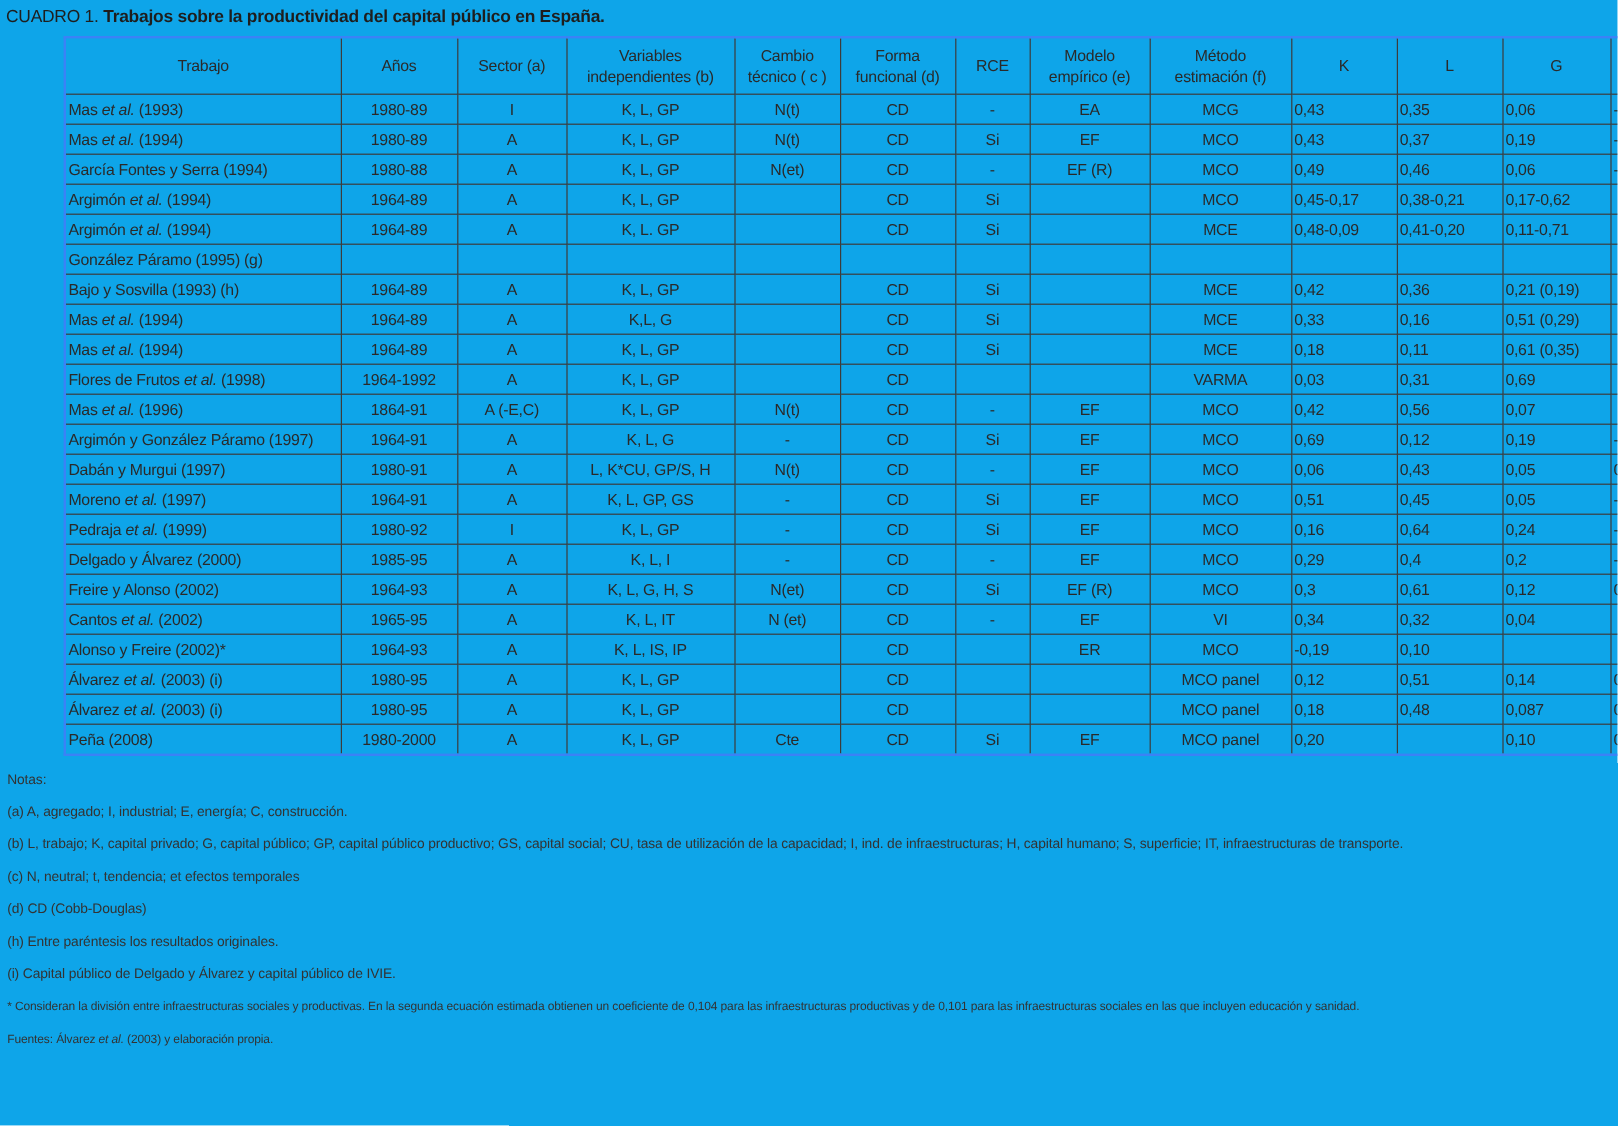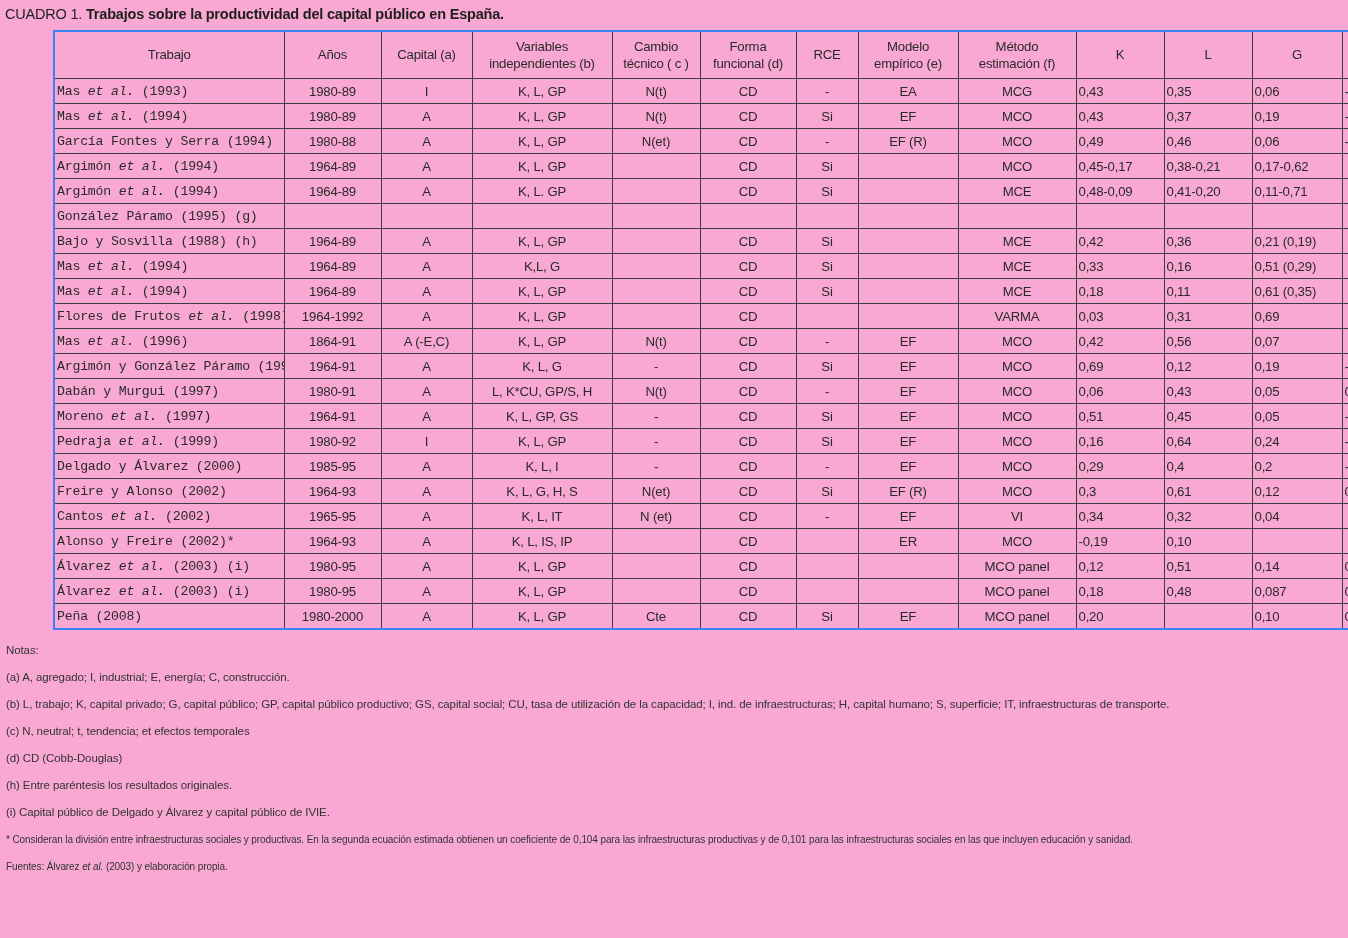--- a/index.html
+++ b/index.html
@@ -7,21 +7,21 @@
     background: #ffffff;
     font-family: "Liberation Sans", sans-serif;
     color: #232323;
     -webkit-font-smoothing: antialiased;
   }
   .page {
     width: 1348px;
     height: 938px;
     box-sizing: border-box;
     padding: 4px 4px 0 5px;
-    background: #f9a8d4;
+    background: #0ea5e9;
     overflow: hidden;
   }
   .title {
     font-size: 14.5px;
     letter-spacing: -0.2px;
     margin: 2px 0 8px 0;
     color: #1e1e1e;
     white-space: nowrap;
   }
   .title .prefix { font-weight: normal; }
@@ -45,21 +45,21 @@
     color: #2a2a2a;
   }
   table.cuadro th {
     height: 46px;
     font-weight: normal;
     text-align: center;
     white-space: pre-line;
     line-height: 1.3;
   }
   table.cuadro td { height: 24px; }
-  td.c-left { text-align: left; padding-left: 8px; font-family: Liberation Mono, monospace; }
+  td.c-left { text-align: left; padding-left: 8px; }
   td.c-mid  { text-align: center; }
   td.c-num  { text-align: left; padding-left: 13px; }
 
   .notes { margin-top: 7px; }
   .note {
     font-size: 11.5px;
     letter-spacing: -0.1px;
     line-height: 13px;
     margin: 14px 0 12px 1px;
     color: #333333;
@@ -95,21 +95,21 @@
         <col style="width: 118px;">
         <col style="width: 88px;">
         <col style="width: 88px;">
         <col style="width: 90px;">
         <col style="width: 52px;">
       </colgroup>
     <thead>
       <tr>
           <th>Trabajo</th>
           <th>Años</th>
-          <th>Capital (a)</th>
+          <th>Sector (a)</th>
           <th>Variables
 independientes (b)</th>
           <th>Cambio
 técnico ( c )</th>
           <th>Forma
 funcional (d)</th>
           <th>RCE</th>
           <th>Modelo
 empírico (e)</th>
           <th>Método
@@ -205,21 +205,21 @@
           <td class="c-mid"></td>
           <td class="c-mid"></td>
           <td class="c-mid"></td>
           <td class="c-mid"></td>
           <td class="c-num"></td>
           <td class="c-num"></td>
           <td class="c-num"></td>
           <td class="c-num"></td>
         </tr>
         <tr>
-          <td class="c-left">Bajo y Sosvilla (1988) (h)</td>
+          <td class="c-left">Bajo y Sosvilla (1993) (h)</td>
           <td class="c-mid">1964-89</td>
           <td class="c-mid">A</td>
           <td class="c-mid">K, L, GP</td>
           <td class="c-mid"></td>
           <td class="c-mid">CD</td>
           <td class="c-mid">Si</td>
           <td class="c-mid"></td>
           <td class="c-mid">MCE</td>
           <td class="c-num">0,42</td>
           <td class="c-num">0,36</td>

